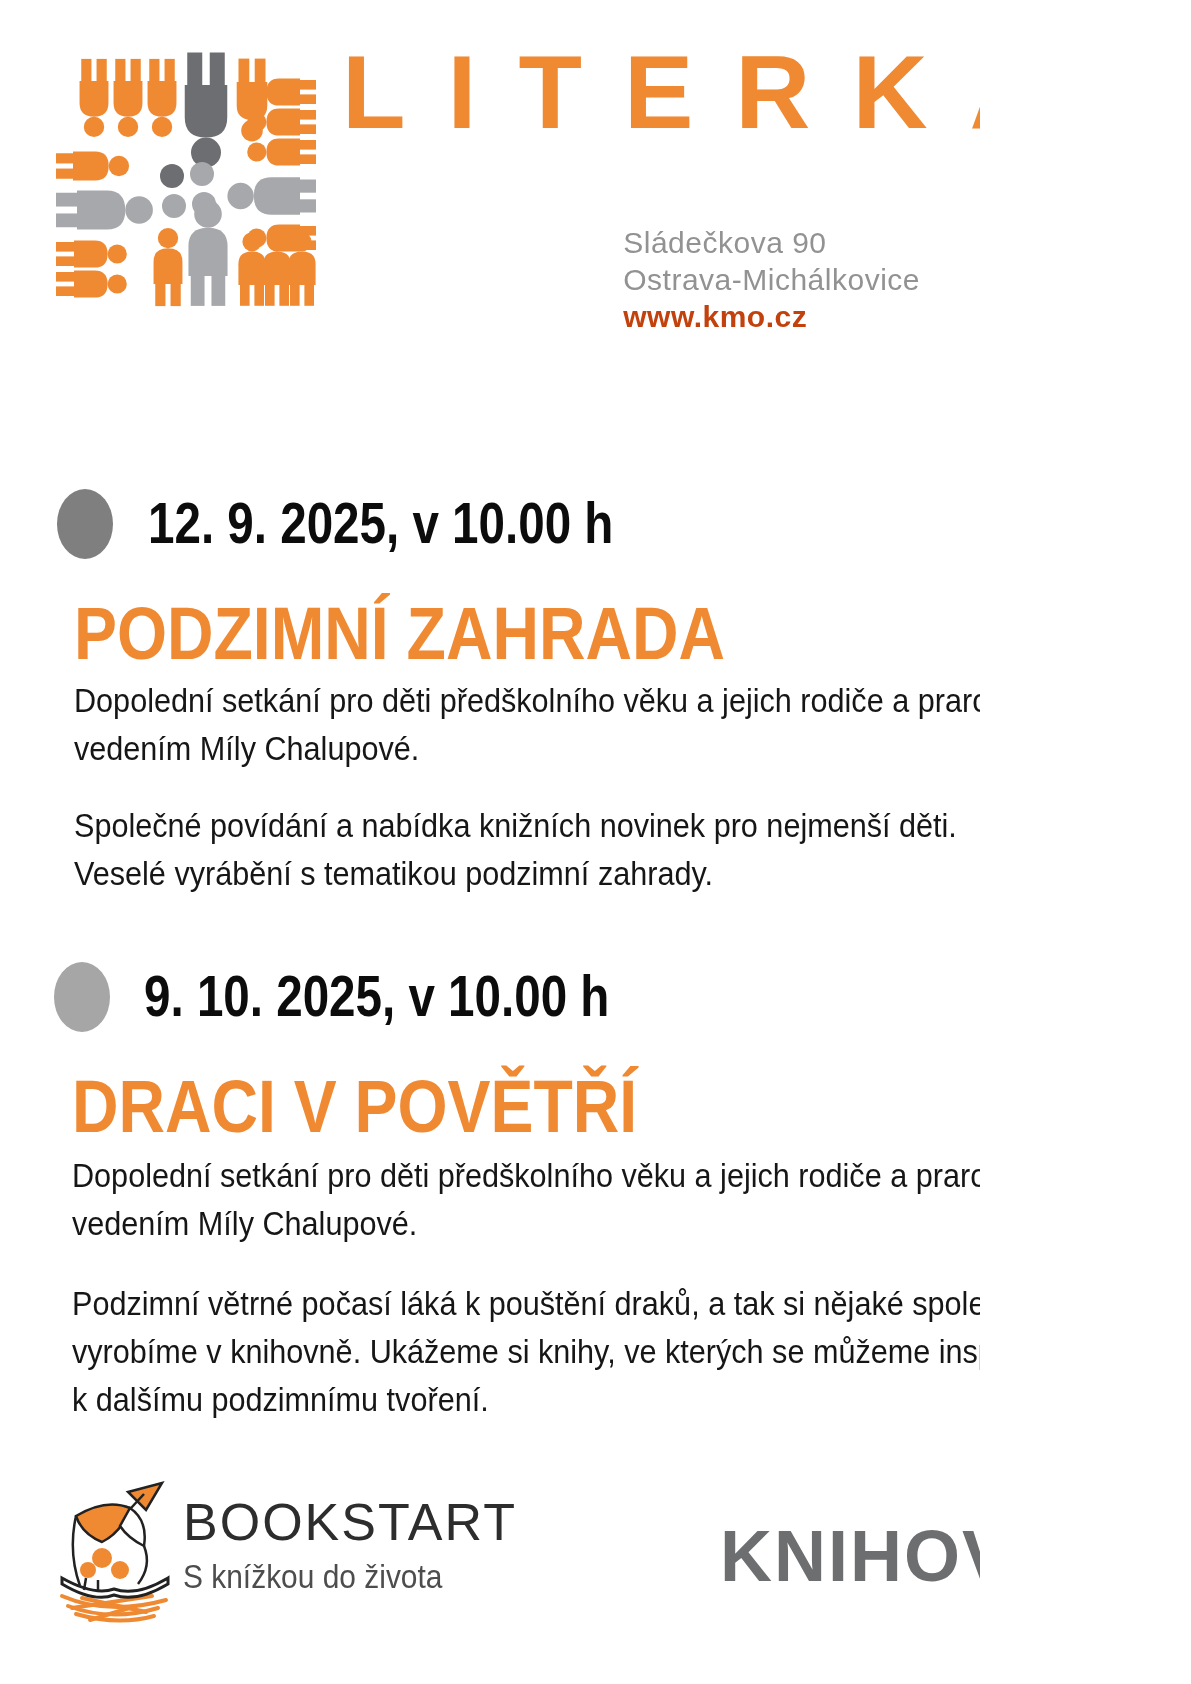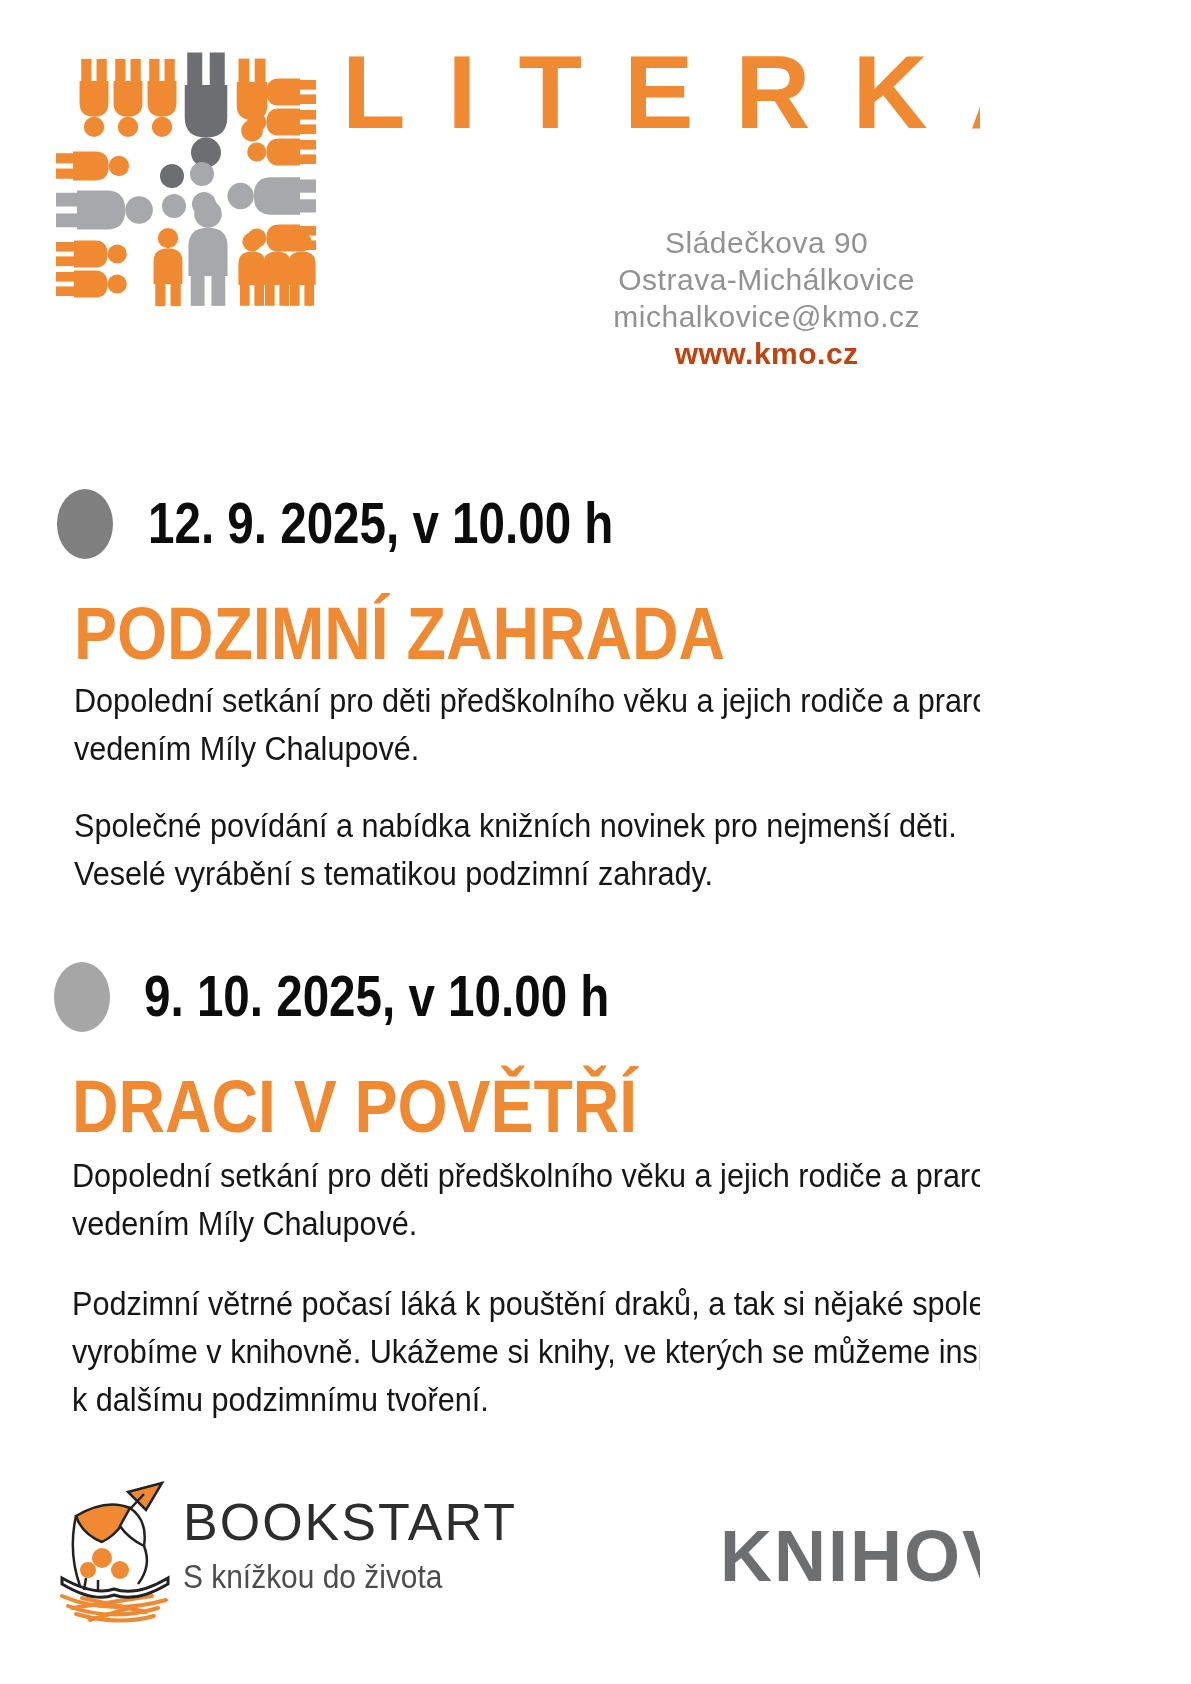--- a/index.html
+++ b/index.html
@@ -13,21 +13,21 @@
   .abs{position:absolute;}
 
   
   .brand-title{
     left:342px;top:40px;
     font-size:104px;line-height:104px;font-weight:bold;
     letter-spacing:42px;color:#ef8a33;white-space:nowrap;
   }
   .contact{
     right:60px;top:224px;
-    text-align:center;color:#929292;
+    text-align:left;color:#929292;
     font-size:30px;line-height:37px;
     letter-spacing:0.5px;
   }
   .contact .site{font-weight:bold;color:#c2410c;}
 
   
   .bullet{display:block;}
   .date-line{
     font-size:58px;font-weight:bold;color:#0c0c0c;white-space:nowrap;
     transform:scaleX(0.82);transform-origin:left top;line-height:62px;
@@ -102,21 +102,20 @@
     <circle cx="146" cy="126" r="12" fill="#a6a8ab"></circle>
     <circle cx="118" cy="158" r="12" fill="#a6a8ab"></circle>
     <circle cx="148" cy="156" r="12" fill="#a6a8ab"></circle>
   </svg>
 
   <div class="abs brand-title">LITERKA</div>
 
   <div class="abs contact">
     <div>Sládečkova 90</div>
     <div>Ostrava-Michálkovice</div>
-    <div>michalkovice@kmo.cz</div>
     <div class="site">www.kmo.cz</div>
   </div>
 
   <svg class="abs bullet" style="left:57px;top:489px" width="56" height="70" viewBox="0 0 56 70" aria-hidden="true">
     <ellipse cx="28" cy="35" rx="28" ry="35" fill="#7f7f7f"></ellipse>
   </svg>
   <div class="abs date-line" style="left:148px;top:492px">12. 9. 2025, v 10.00 h</div>
   <div class="abs event-title" style="left:74px;top:591px">PODZIMNÍ ZAHRADA</div>
   <div class="abs body-par" style="left:74px;top:676px">Dopolední setkání pro děti předškolního věku a jejich rodiče a prarodiče pod
 vedením Míly Chalupové.</div>

